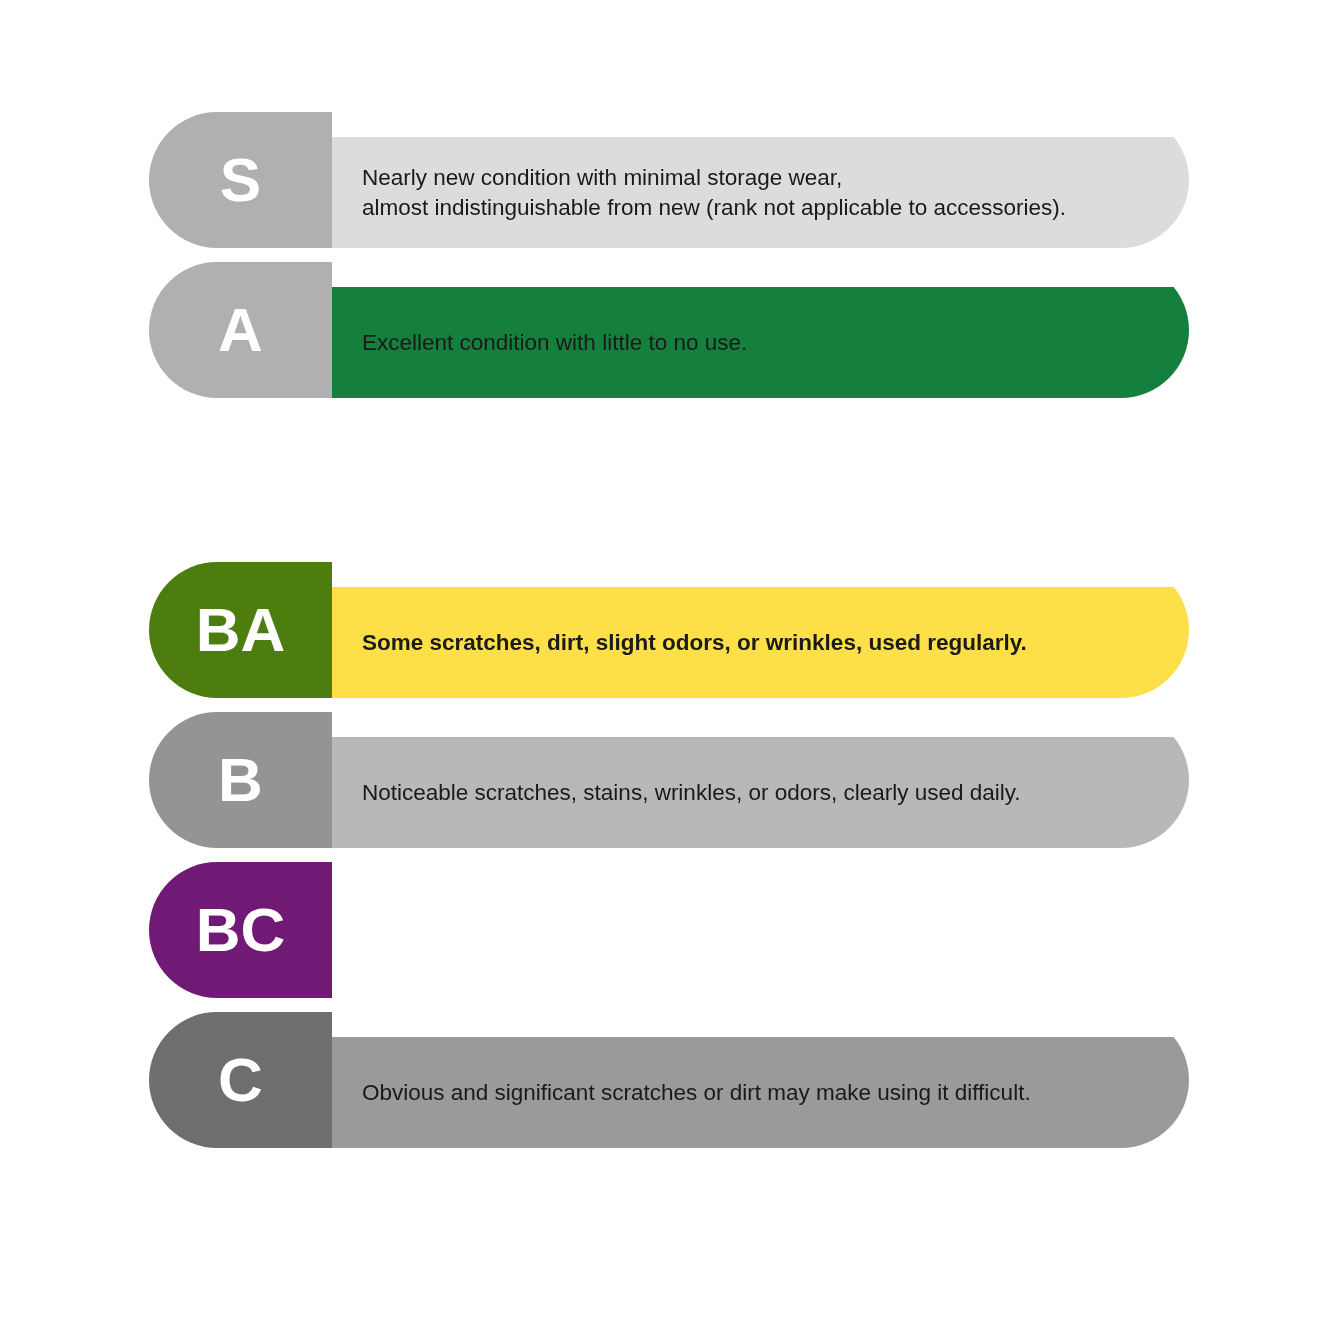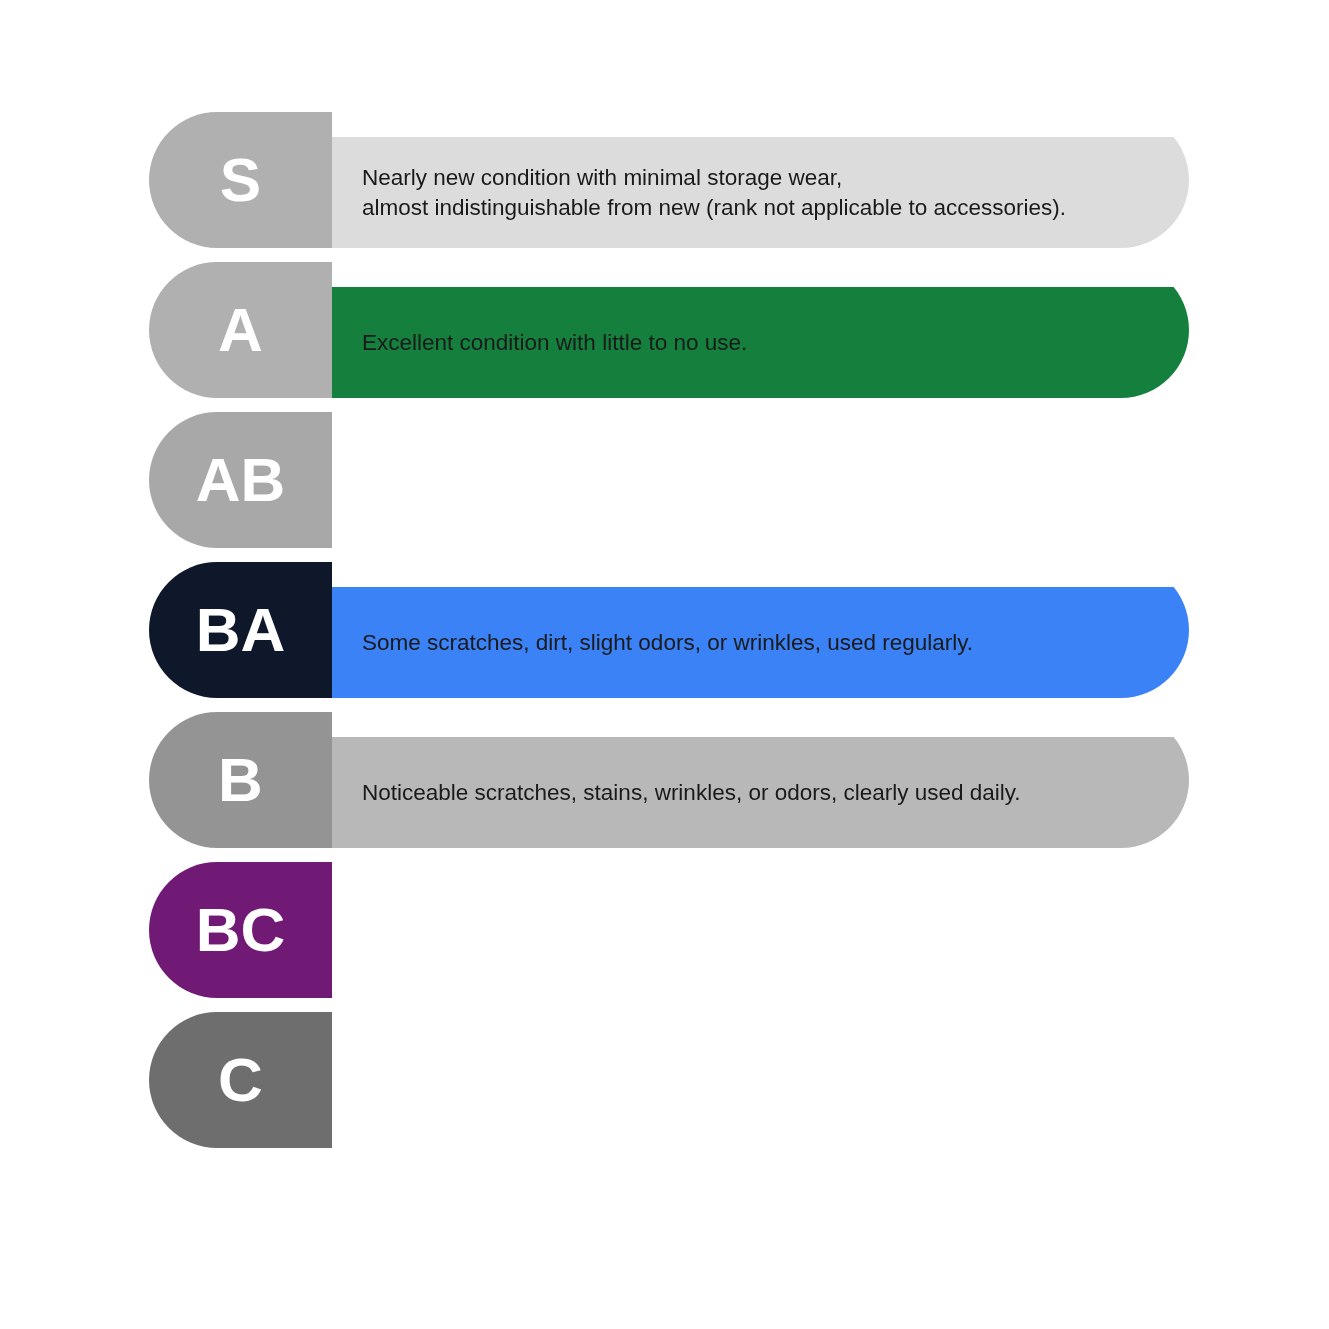--- a/index.html
+++ b/index.html
@@ -63,34 +63,34 @@
     <div class="rank-desc" style="background: rgb(220, 220, 220);">Nearly new condition with minimal storage wear,
 almost indistinguishable from new (rank not applicable to accessories).</div>
   </div>
 
   <div class="rank-row" id="row-1">
     <div class="rank-badge" style="background: rgb(176, 176, 176);">A</div>
     <div class="rank-desc" style="background: #15803d;">Excellent condition with little to no use.</div>
   </div>
 
   <div class="rank-row" id="row-2">
-    <div class="rank-badge" style="background: rgb(168, 168, 168);">AB</div>
   </div>
 
   <div class="rank-row" id="row-3">
-    <div class="rank-badge" style="background: #0f172a;">BA</div>
-    <div class="rank-desc" style="background: #3b82f6;">Some scratches, dirt, slight odors, or wrinkles, used regularly.</div>
+    <div class="rank-badge" style="background: #4d7c0f;">BA</div>
+    <div class="rank-desc" style="background: #fde047; font-weight: bold;">Some scratches, dirt, slight odors, or wrinkles, used regularly.</div>
   </div>
 
   <div class="rank-row" id="row-4">
     <div class="rank-badge" style="background: rgb(148, 148, 148);">B</div>
     <div class="rank-desc" style="background: rgb(184, 184, 184);">Noticeable scratches, stains, wrinkles, or odors, clearly used daily.</div>
   </div>
 
   <div class="rank-row" id="row-5">
     <div class="rank-badge" style="background: #701a75;">BC</div>
   </div>
 
   <div class="rank-row" id="row-6">
     <div class="rank-badge" style="background: rgb(110, 110, 110);">C</div>
+    <div class="rank-desc" style="background: rgb(154, 154, 154);">Obvious and significant scratches or dirt may make using it difficult.</div>
   </div>
 
 </div>
 
 </body></html>

